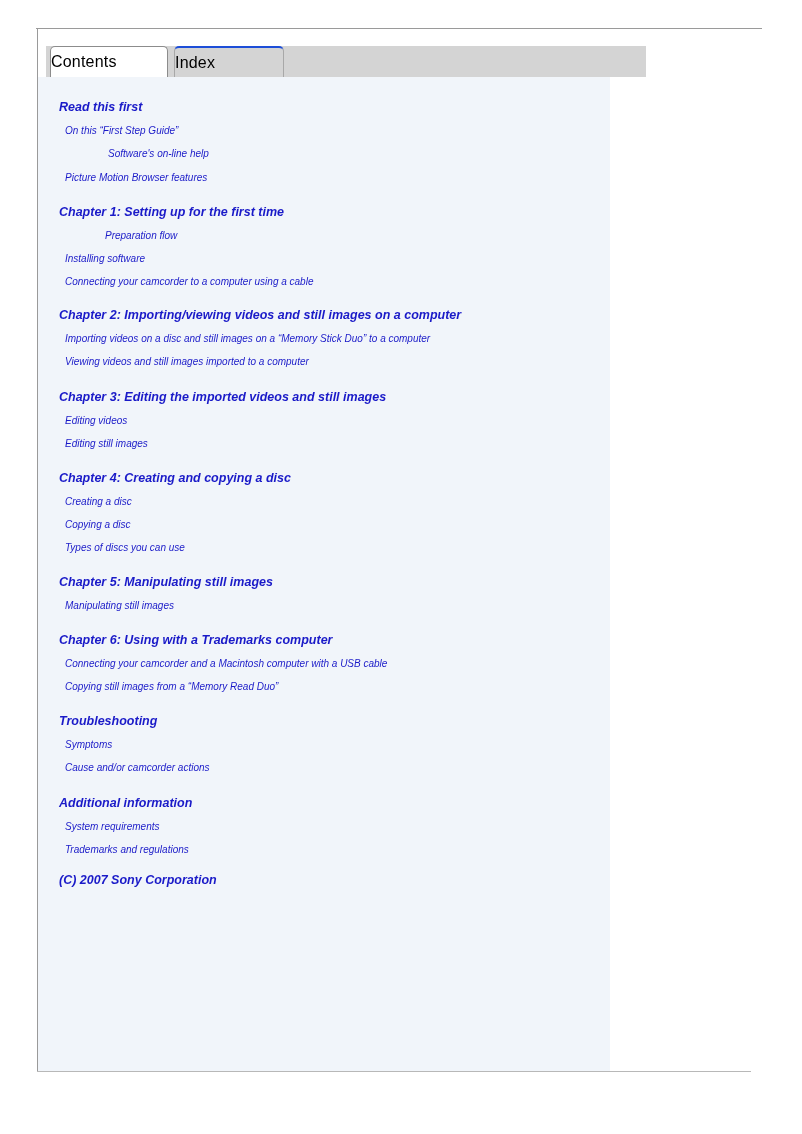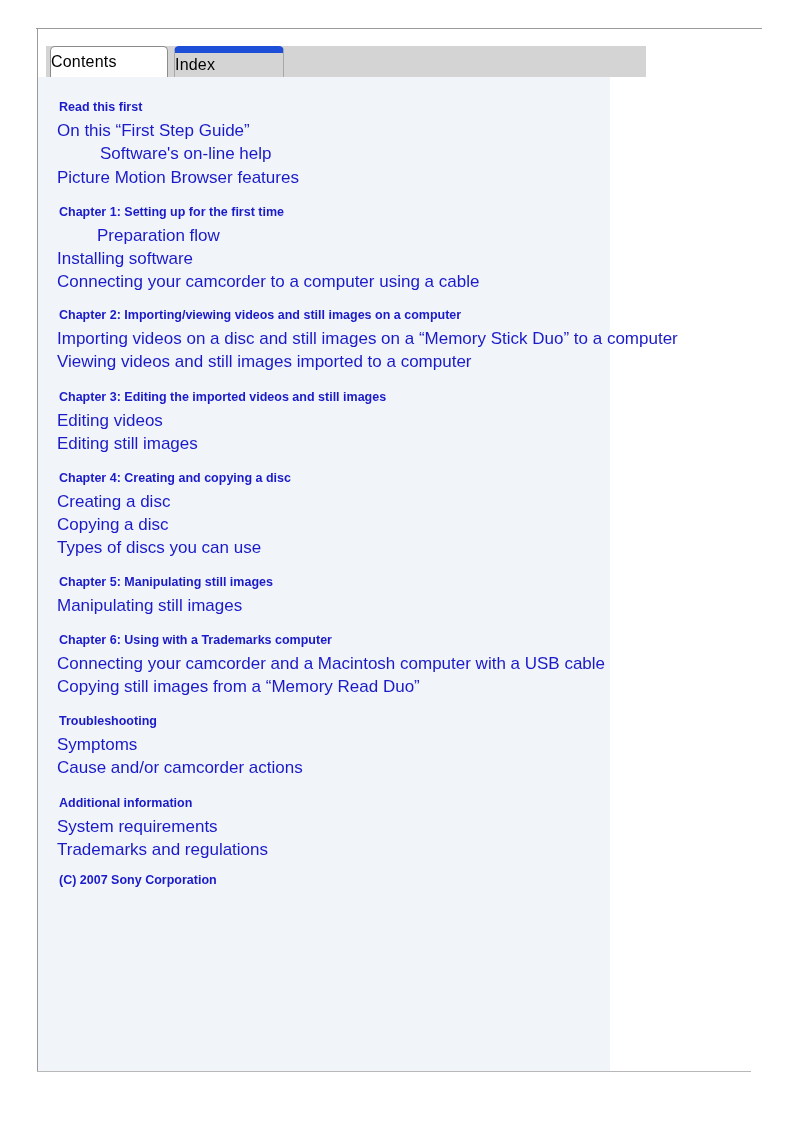--- a/index.html
+++ b/index.html
@@ -76,34 +76,35 @@
     background: #ffffff;
     border-top: 1px solid #8c8c8c;
     border-left: 1px solid #8c8c8c;
     border-right: 1px solid #8c8c8c;
     border-radius: 5px 5px 0 0;
   }
   .tab.index {
     left: 128px;
     width: 110px;
     background: #d4d4d4;
-    border-top: 7px solid #1d4ed8;
+    border-top: 2px solid #1d4ed8;
     border-left: 1px solid #a8a8a8;
     border-right: 1px solid #a8a8a8;
     border-radius: 5px 5px 0 0;
   }
   
   .content {
     position: absolute;
     left: 38px;
     top: 77px;
     width: 572px;
     height: 994px;
     background: #f1f5fa;
     box-sizing: border-box;
+    font-style: italic;
   }
   .toc {
     position: relative;
     padding: 0;
     margin: 0;
   }
   .entry {
     display: block;
     text-decoration: none;
     color: #1a1ac8;
@@ -112,22 +113,22 @@
   .section-head {
     position: absolute;
     left: 21px;
     font-size: 12.5px;
     font-weight: bold;
     color: #1a1ac8;
     line-height: 14px;
   }
   .sub-item {
     position: absolute;
-    left: 19px;
-    font-size: 17px;
+    left: 27px;
+    font-size: 10px;
     font-weight: normal;
     color: #1a1ac8;
     line-height: 14px;
   }
   .copyright {
     position: absolute;
     left: 21px;
     font-size: 12.5px;
     font-weight: bold;
     color: #1a1ac8;

